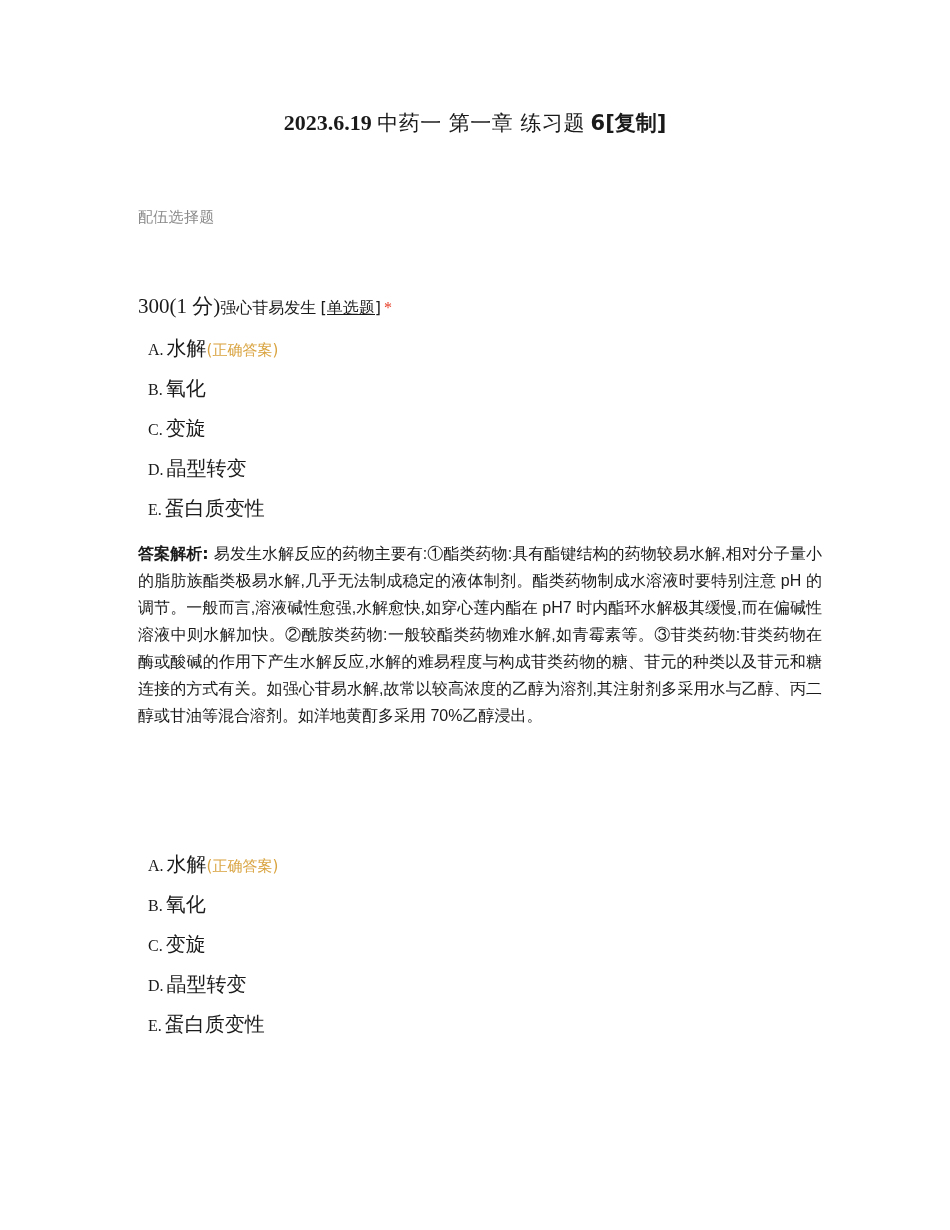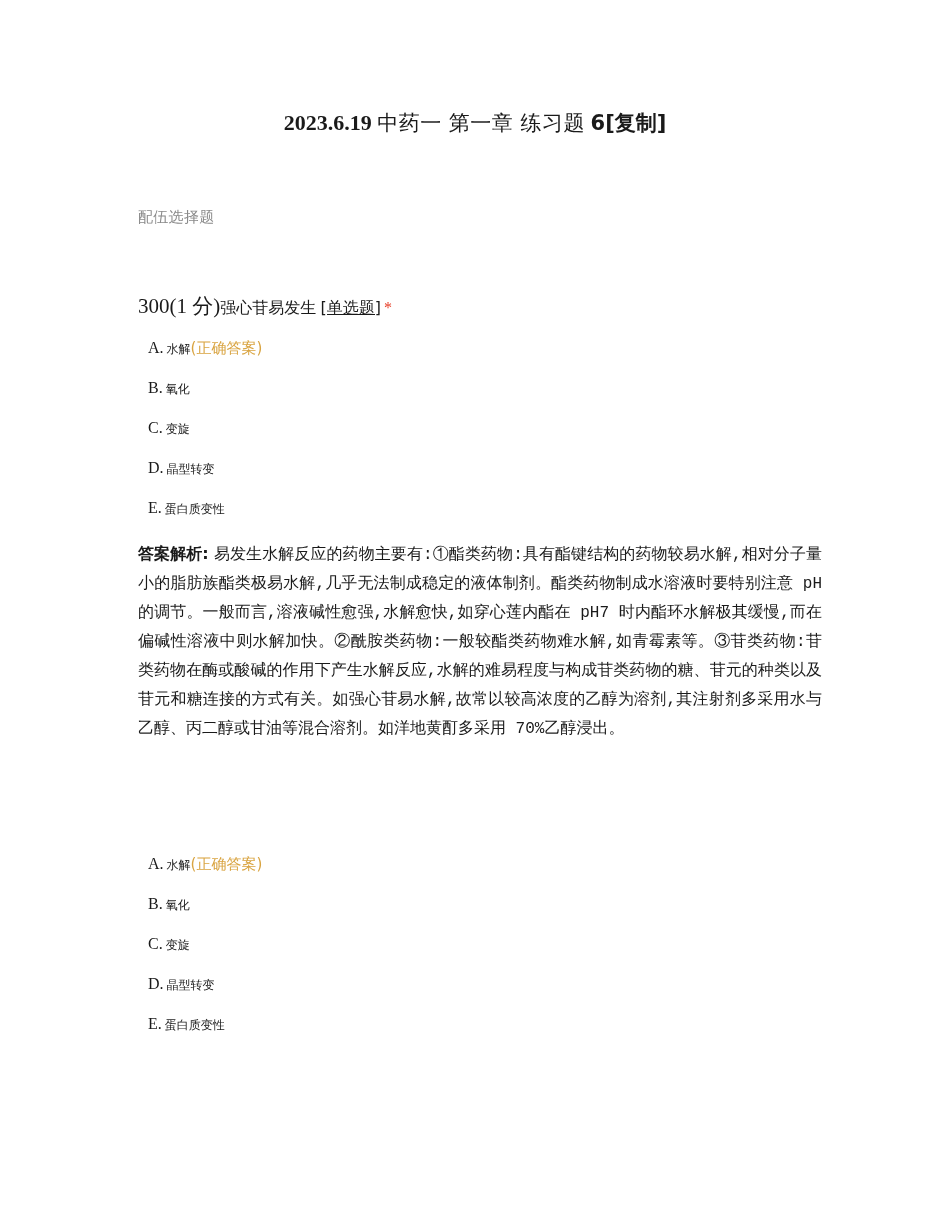--- a/index.html
+++ b/index.html
@@ -112,21 +112,21 @@
     font-size: 16px;
     white-space: nowrap;
   }
   .option .opt-letter {
     font-family: "Liberation Serif", serif;
     font-size: 16px;
     padding-right: 3px;
   }
   .option .opt-text {
     font-family: "DejaVu Sans", "Liberation Sans", sans-serif;
-    font-size: 12px;
+    font-size: 20px;
   }
   .option .correct-tag {
     font-family: "DejaVu Sans", "Liberation Sans", sans-serif;
     font-size: 15px;
     color: #d9a441;
   }
 
   
   .explanation {
     position: absolute;
@@ -138,21 +138,21 @@
     line-height: 27px;
     text-align: justify;
     text-justify: inter-ideograph;
     color: #1a1a1a;
   }
   .explanation .exp-label {
     font-weight: bold;
     font-family: "DejaVu Sans", "Liberation Sans", sans-serif;
   }
   .explanation .exp-body {
-    font-family: Liberation Mono, monospace;
+    font-family: Liberation Sans, sans-serif;
   }
 </style>
 </head>
 <body>
 
 <div class="page">
 
   <div class="doc-title">
     <span class="lat">2023.6.19</span>
     <span class="cjk">中药一  第一章 练习题</span>

